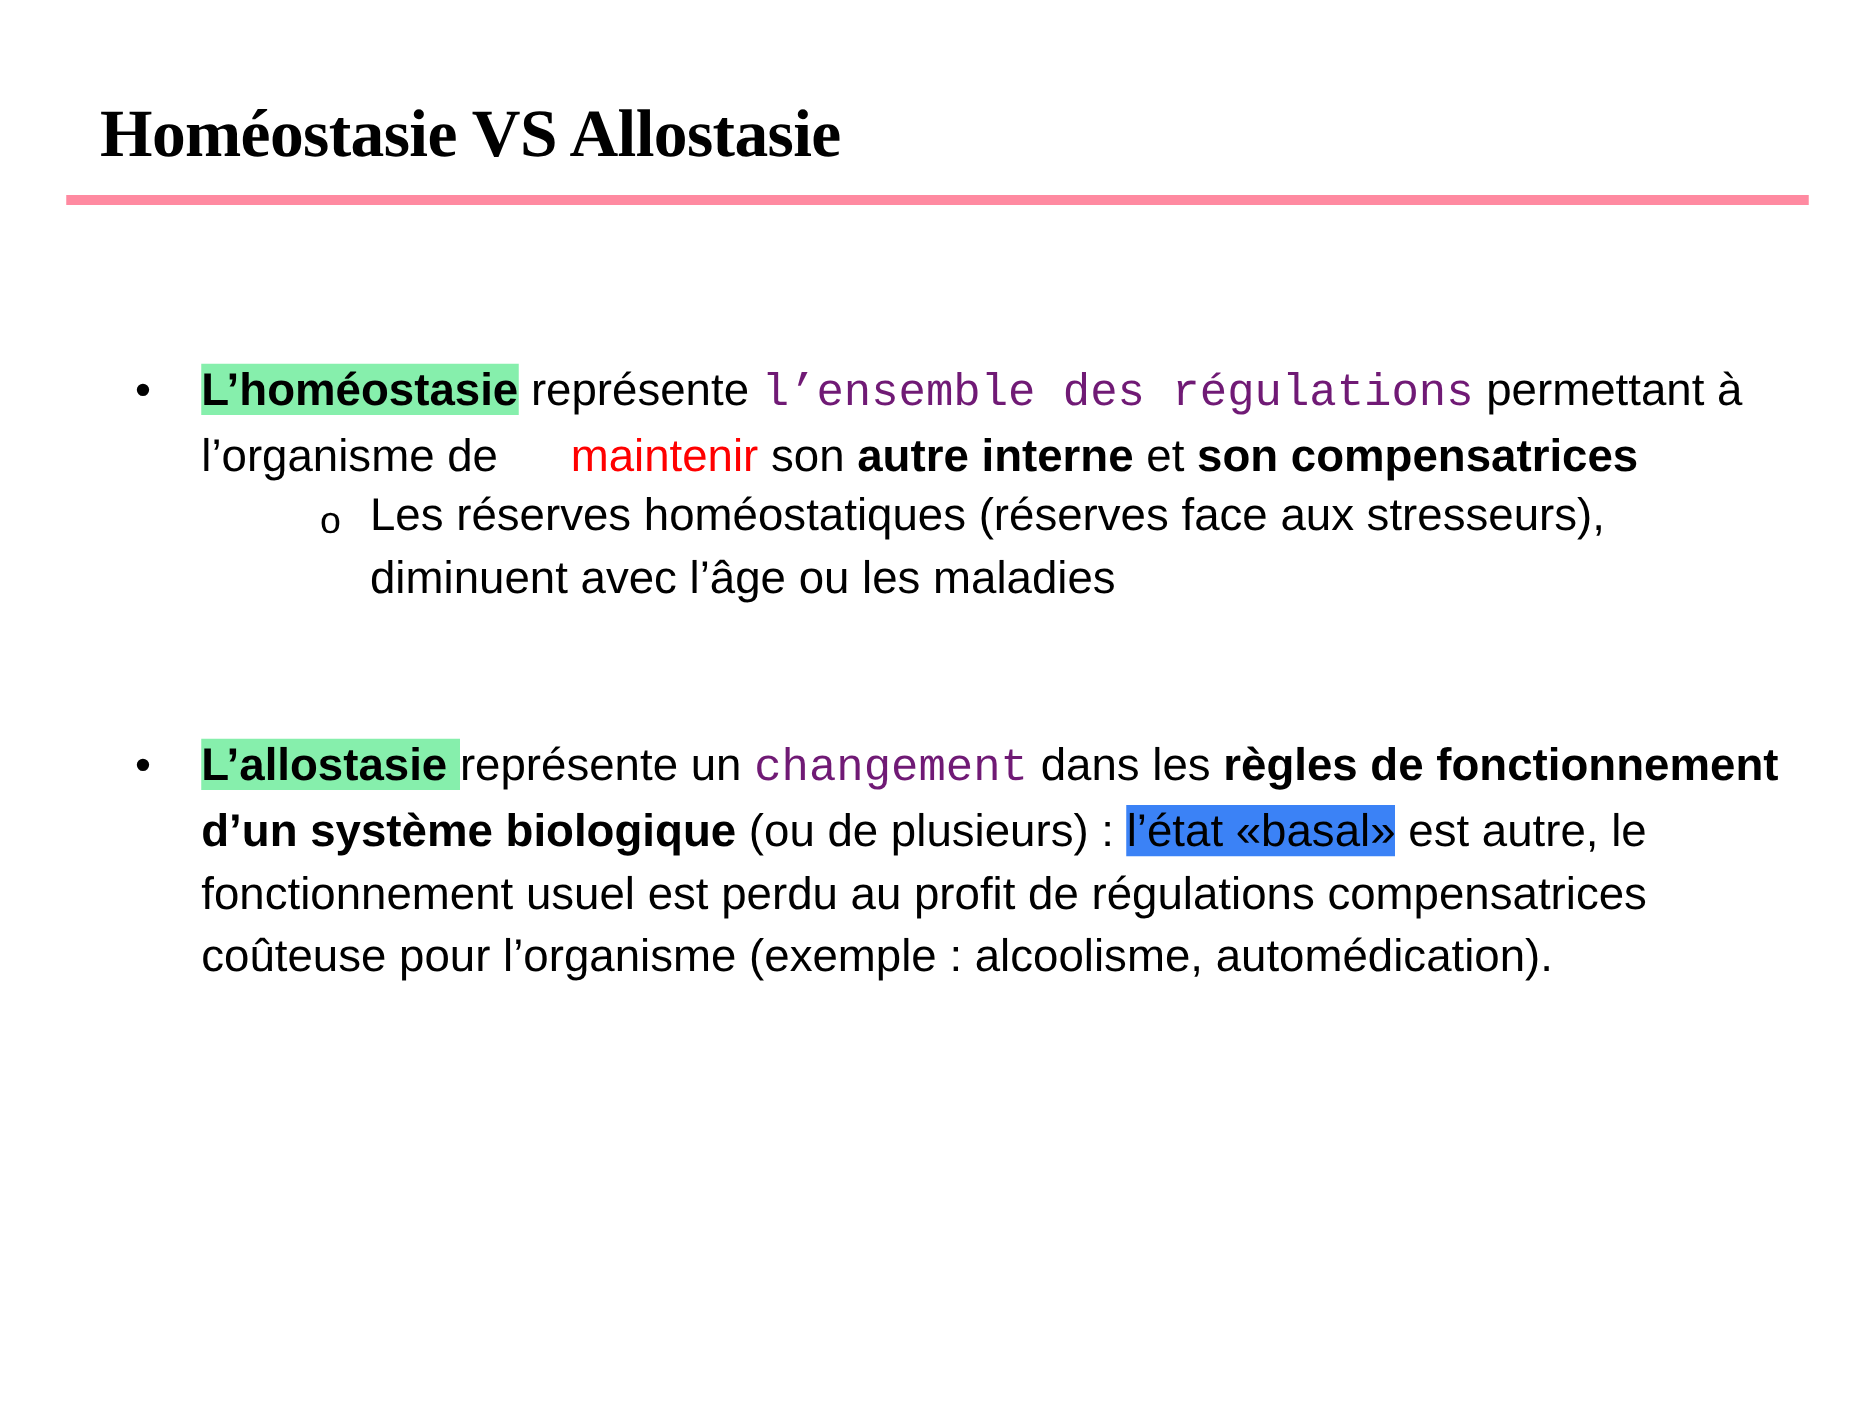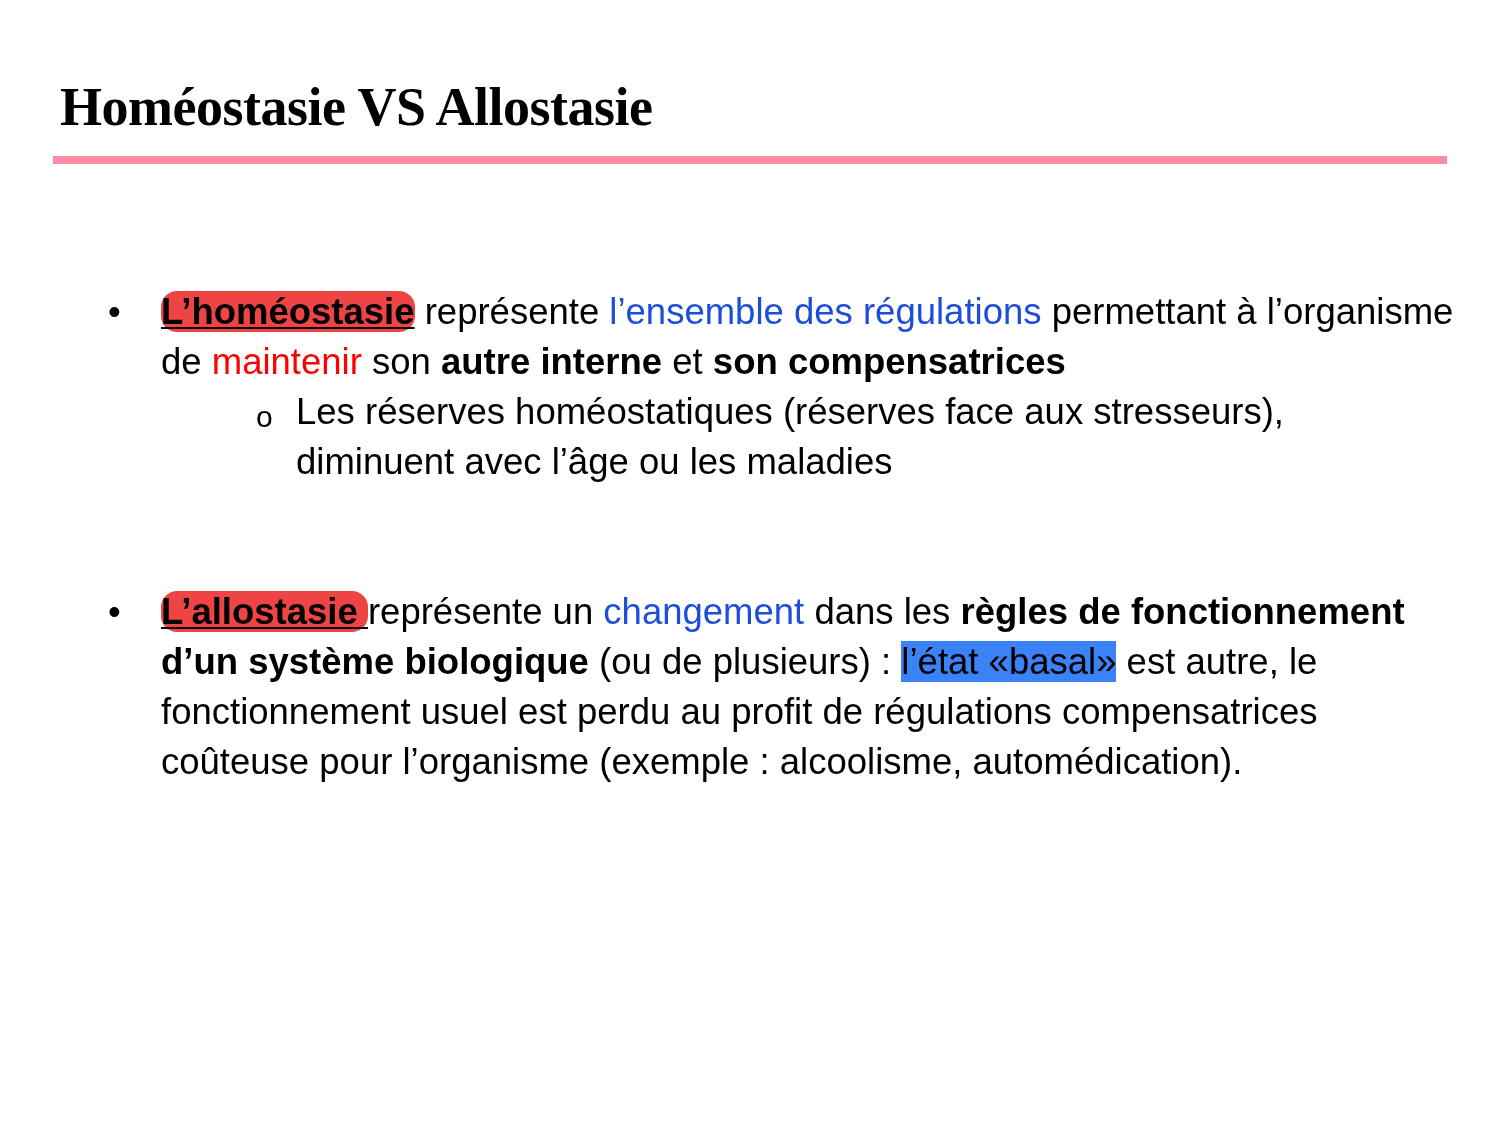--- a/index.html
+++ b/index.html
@@ -1,35 +1,35 @@
 <!DOCTYPE html>
 <html><head>
 <meta charset="utf-8">
 <style>
   html, body { margin: 0; padding: 0; background: #ffffff; }
   body { width: 1500px; height: 1125px; position: relative; overflow: hidden; }
   .title {
-    position: absolute; left: 60px; top: 74px;
+    position: absolute; left: 80px; top: 74px;
     font-family: "Liberation Serif", serif; font-weight: bold;
     font-size: 54px; line-height: 66px; color: #000; margin: 0;
     letter-spacing: -0.5px;
   }
   .rule { position: absolute; left: 53px; top: 156px; width: 1394px; height: 8px; background: #ff8aa1; }
   .body-text { font-family: "Liberation Sans", sans-serif; font-size: 36.5px; line-height: 50px; color: #000; }
   .bullet { position: absolute; left: 108px; width: 40px; }
   .para { position: absolute; left: 161px; width: 1300px; }
   .p1 { top: 287px; }
   .b1 { top: 287px; }
   .sub { position: absolute; left: 296px; top: 387px; width: 1000px; }
   .subbullet { position: absolute; left: 256px; top: 392px; font-size: 30px; }
   .p2 { top: 587px; width: 1280px; }
   .b2 { top: 587px; }
-  .hl-yellow { background: #ef4444; font-weight: bold; text-decoration: underline; text-underline-offset: 3px; text-decoration-thickness: 2px; border-radius: 16px; }
-  .orange { color: #1d4ed8; }
-  .red { color: #ff0000; }
+  .hl-yellow { background: #86efac; font-weight: bold; text-underline-offset: 3px; text-decoration-thickness: 2px; }
+  .orange { color: #701a75; font-family: Liberation Mono, monospace; }
+  .red { color: #ff0000; margin-left: 48px; }
   .bold { font-weight: bold; }
   .hl-peach { background: #3b82f6; }
 </style>
 </head>
 <body>
 
 <h1 class="title">Homéostasie VS Allostasie</h1>
 <div class="rule"></div>
 
 <div class="body-text bullet b1">•</div>

